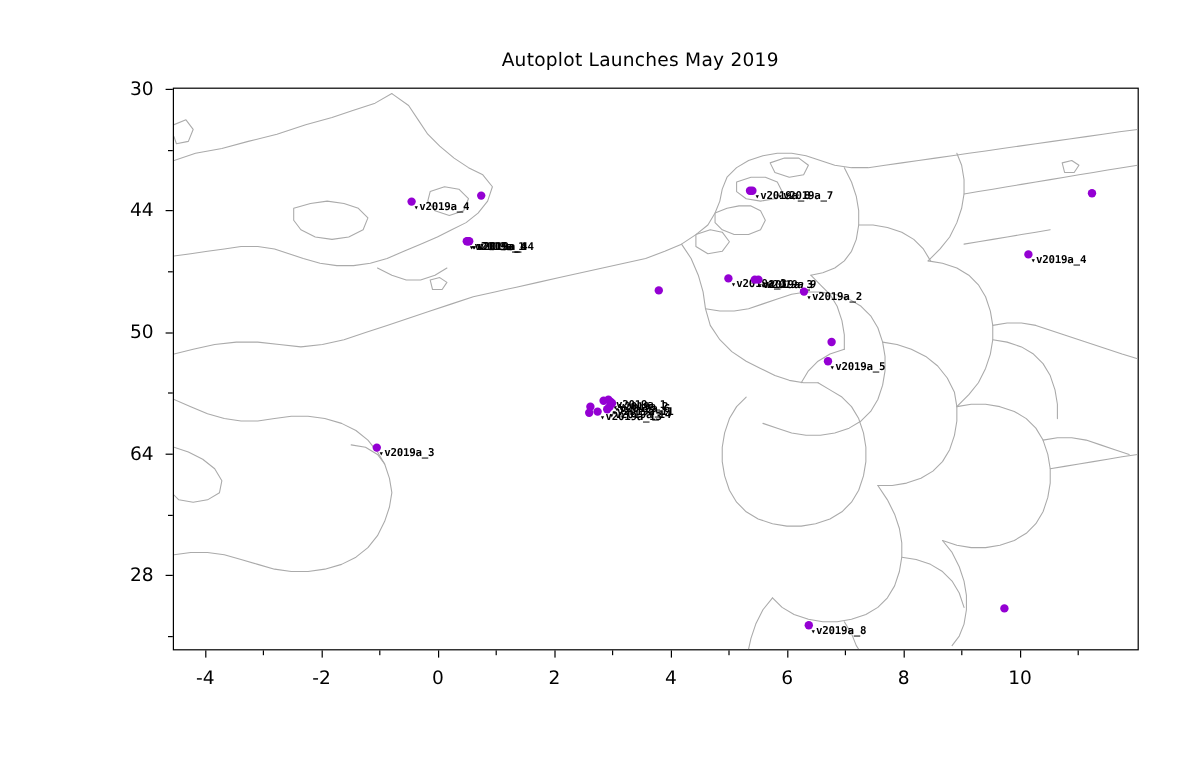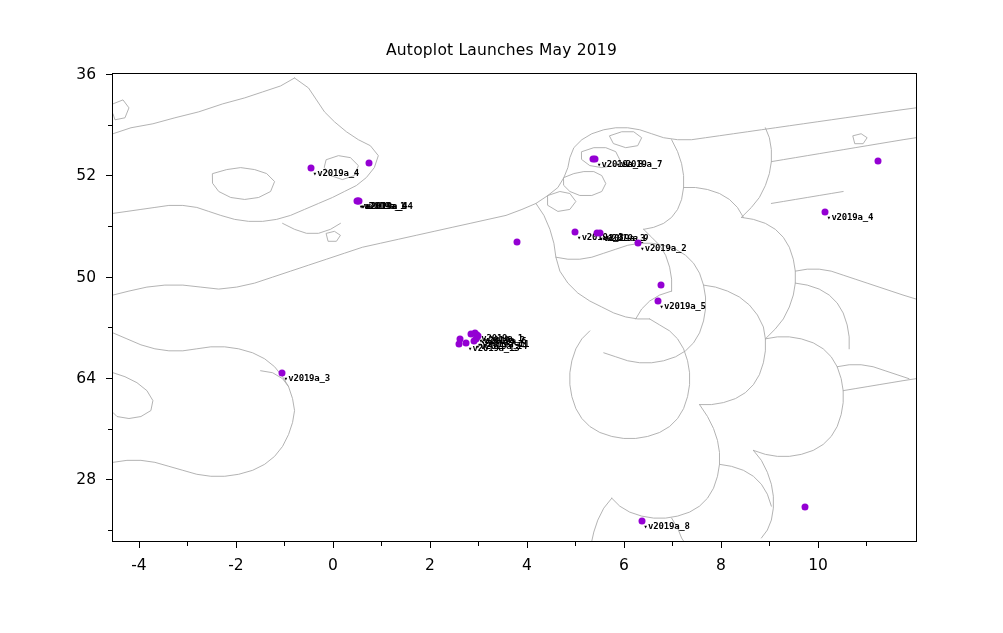--- a/index.html
+++ b/index.html
@@ -1,18 +1,18 @@
 <!DOCTYPE html>
 <html><head>
 <meta charset="utf-8">
 <style>
   html,body{margin:0;padding:0;background:#ffffff;}
   body{width:1003px;height:633px;overflow:hidden;
        font-family:"DejaVu Sans",sans-serif;color:#000;}
-  #figure{position:relative;width:854px;height:633px;background:#fff;}
+  #figure{position:relative;width:854px;height:633px;background:#fff;margin-left:32px;}
 
   #plot-title{position:absolute;left:0;top:41px;width:1003px;text-align:center;
               font-size:15.5px;color:#000;letter-spacing:.2px;}
 
   
   #axes{position:absolute;left:112px;top:73px;width:805px;height:469px;
         border:1.6px solid #000;box-sizing:border-box;background:#fff;overflow:hidden;}
   #map-canvas{position:absolute;left:0;top:0;width:100%;height:100%;}
 
   
@@ -166,22 +166,22 @@
   <div class="tick y" style="top:74px"></div>
   <div class="tick y minor" style="top:530px"></div>
   <div class="tick y minor" style="top:429px"></div>
   <div class="tick y minor" style="top:327px"></div>
   <div class="tick y minor" style="top:226px"></div>
   <div class="tick y minor" style="top:125px"></div>
 
   <div class="tlabel y" style="top:479px">28</div>
   <div class="tlabel y" style="top:378px">64</div>
   <div class="tlabel y" style="top:277px">50</div>
-  <div class="tlabel y" style="top:175px">52</div>
-  <div class="tlabel y" style="top:74px">36</div>
+  <div class="tlabel y" style="top:175px">44</div>
+  <div class="tlabel y" style="top:74px">30</div>
 
   <div id="points-layer">
       <div class="pt" style="left: 310.825px; top: 167.809px; background: rgb(148, 0, 211);"></div>
       <div class="ptlabel" style="left: 312.825px; top: 172.809px;">v2019a_4</div>
       <div class="pt" style="left: 369.018px; top: 162.766px; background: rgb(148, 0, 211);"></div>
       <div class="pt" style="left: 356.895px; top: 200.588px; background: rgb(148, 0, 211);"></div>
       <div class="ptlabel" style="left: 358.895px; top: 205.588px;">v2019a_1</div>
       <div class="pt" style="left: 358.349px; top: 200.588px; background: rgb(148, 0, 211);"></div>
       <div class="ptlabel" style="left: 360.349px; top: 205.588px;">v2019a_4</div>
       <div class="pt" style="left: 359.319px; top: 201.092px; background: rgb(148, 0, 211);"></div>

